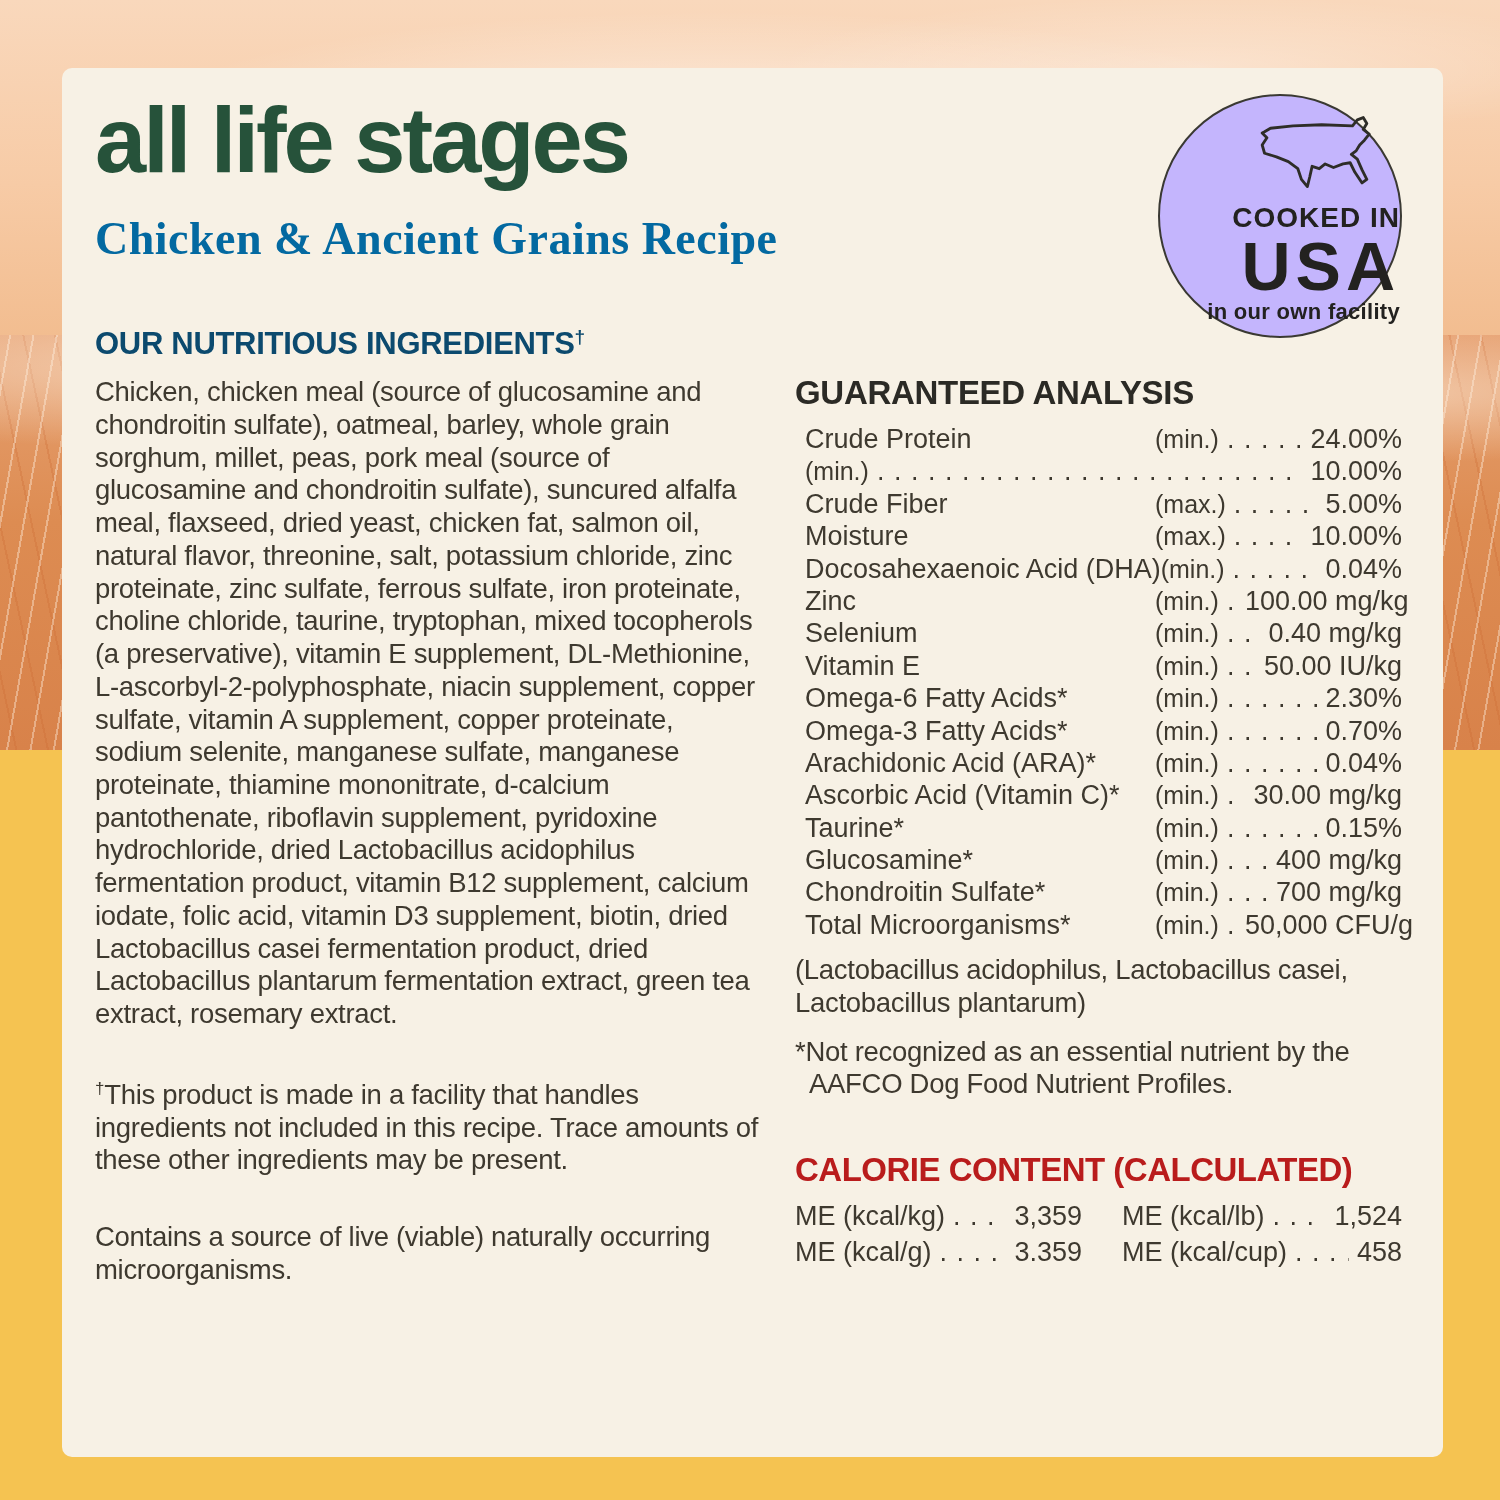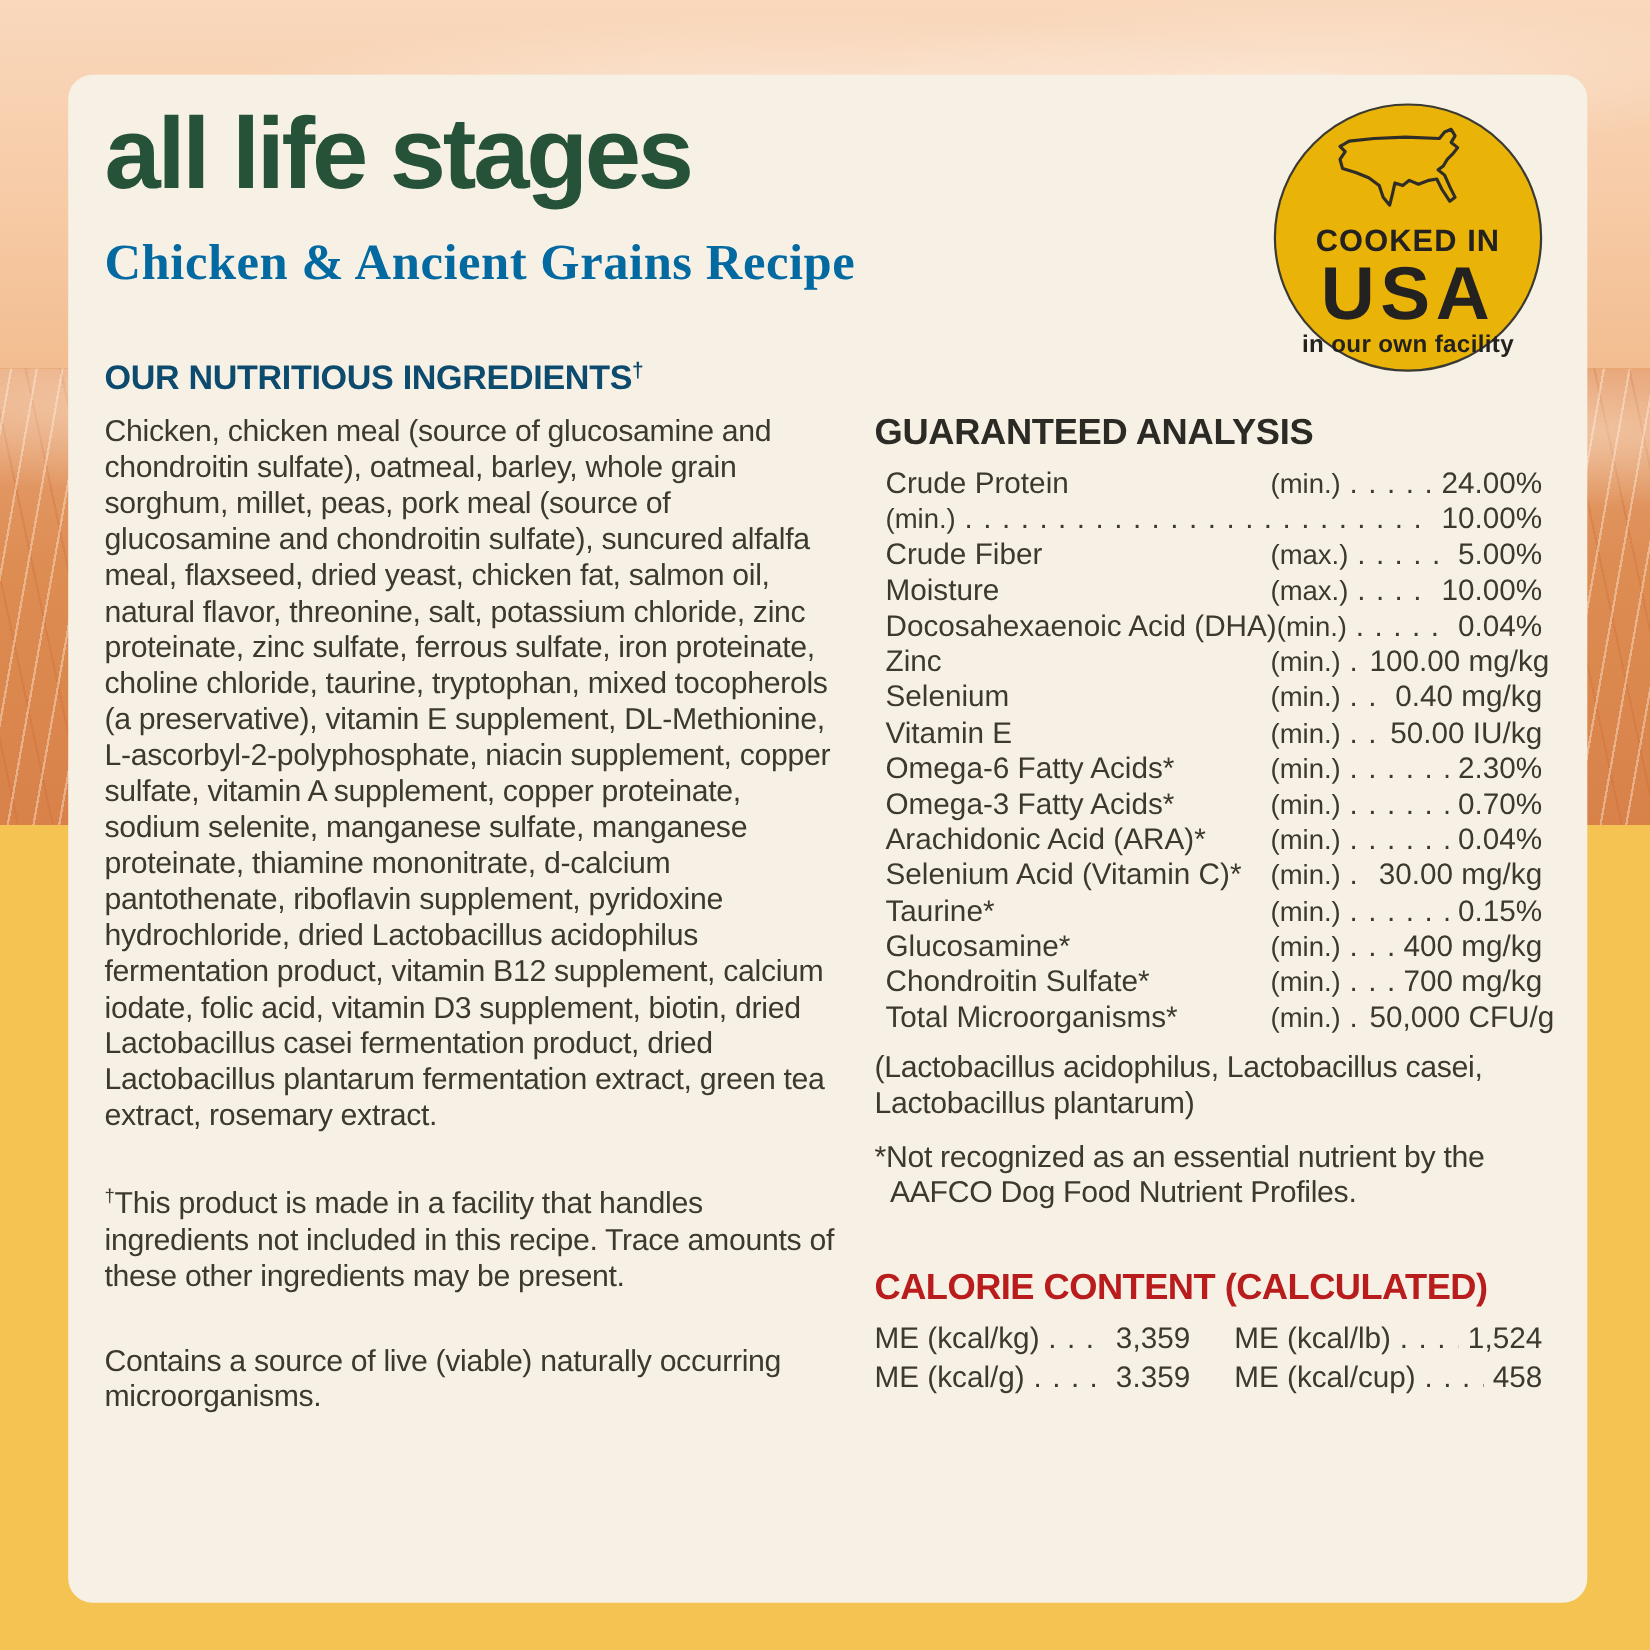--- a/index.html
+++ b/index.html
@@ -25,36 +25,36 @@
       repeating-linear-gradient(78deg, rgba(204,106,50,0) 0 15px, rgba(204,106,50,0.3) 15px 17px, rgba(204,106,50,0) 17px 31px),
       linear-gradient(180deg,#e7a273 0%, #dd8c52 45%, #d8824a 100%);
   }
   .bg-bottom {
     position:absolute; left:0; top:750px; width:1500px; height:750px;
     background:#f5c351;
   }
   
   .card {
     position:absolute; left:62px; top:68px; width:1381px; height:1389px;
-    background:#f7f1e5; border-radius:22px;
+    background:#f7f1e5; border-radius:10px;
   }
   .title {
     position:absolute; left:33px; top:26px; line-height:1;
     font-size:92px; font-weight:bold; letter-spacing:-3px; color:#26523a;
   }
   .subtitle {
     position:absolute; left:33px; top:148px; line-height:1;
     font-family:"Liberation Serif", serif; font-weight:bold;
     font-size:46px; letter-spacing:0.5px; color:#0369a1;
   }
   
   .badge {
     position:absolute; left:1096px; top:26px; width:244px; height:244px;
     box-sizing:border-box; border:2px solid #3a3933; border-radius:50%;
-    background:#eab308; text-align:center; color:#232220;
+    background:#c4b5fd; text-align:right; color:#232220;
   }
   .badge svg { margin-top:18px; width:152px; height:88px; display:inline-block; }
   .badge-l1 { font-size:28px; font-weight:bold; letter-spacing:1px; margin-top:-4px; }
   .badge-l2 { font-size:68px; font-weight:bold; letter-spacing:5px; line-height:0.95; }
   .badge-l3 { font-size:22px; font-weight:bold; letter-spacing:0.3px; }
   
   .left-col  { position:absolute; left:33px;  top:258px; width:668px; color:#3e392f; }
   .right-col { position:absolute; left:733px; top:306px; width:607px; color:#3e392f; }
   .sec-heading {
     font-size:31px; font-weight:bold; letter-spacing:-0.3px; color:#0c4a6e;
@@ -180,21 +180,21 @@
           <span class="dots"></span>
           <span class="ga-value">0.70%</span>
         </div>
       <div class="ga-row">
           <span class="ga-name">Arachidonic Acid (ARA)*</span>
           <span class="ga-qual">(min.)</span>
           <span class="dots"></span>
           <span class="ga-value">0.04%</span>
         </div>
       <div class="ga-row">
-          <span class="ga-name">Selenium Acid (Vitamin C)*</span>
+          <span class="ga-name">Ascorbic Acid (Vitamin C)*</span>
           <span class="ga-qual">(min.)</span>
           <span class="dots"></span>
           <span class="ga-value">30.00 mg/kg</span>
         </div>
       <div class="ga-row">
           <span class="ga-name">Taurine*</span>
           <span class="ga-qual">(min.)</span>
           <span class="dots"></span>
           <span class="ga-value">0.15%</span>
         </div>

